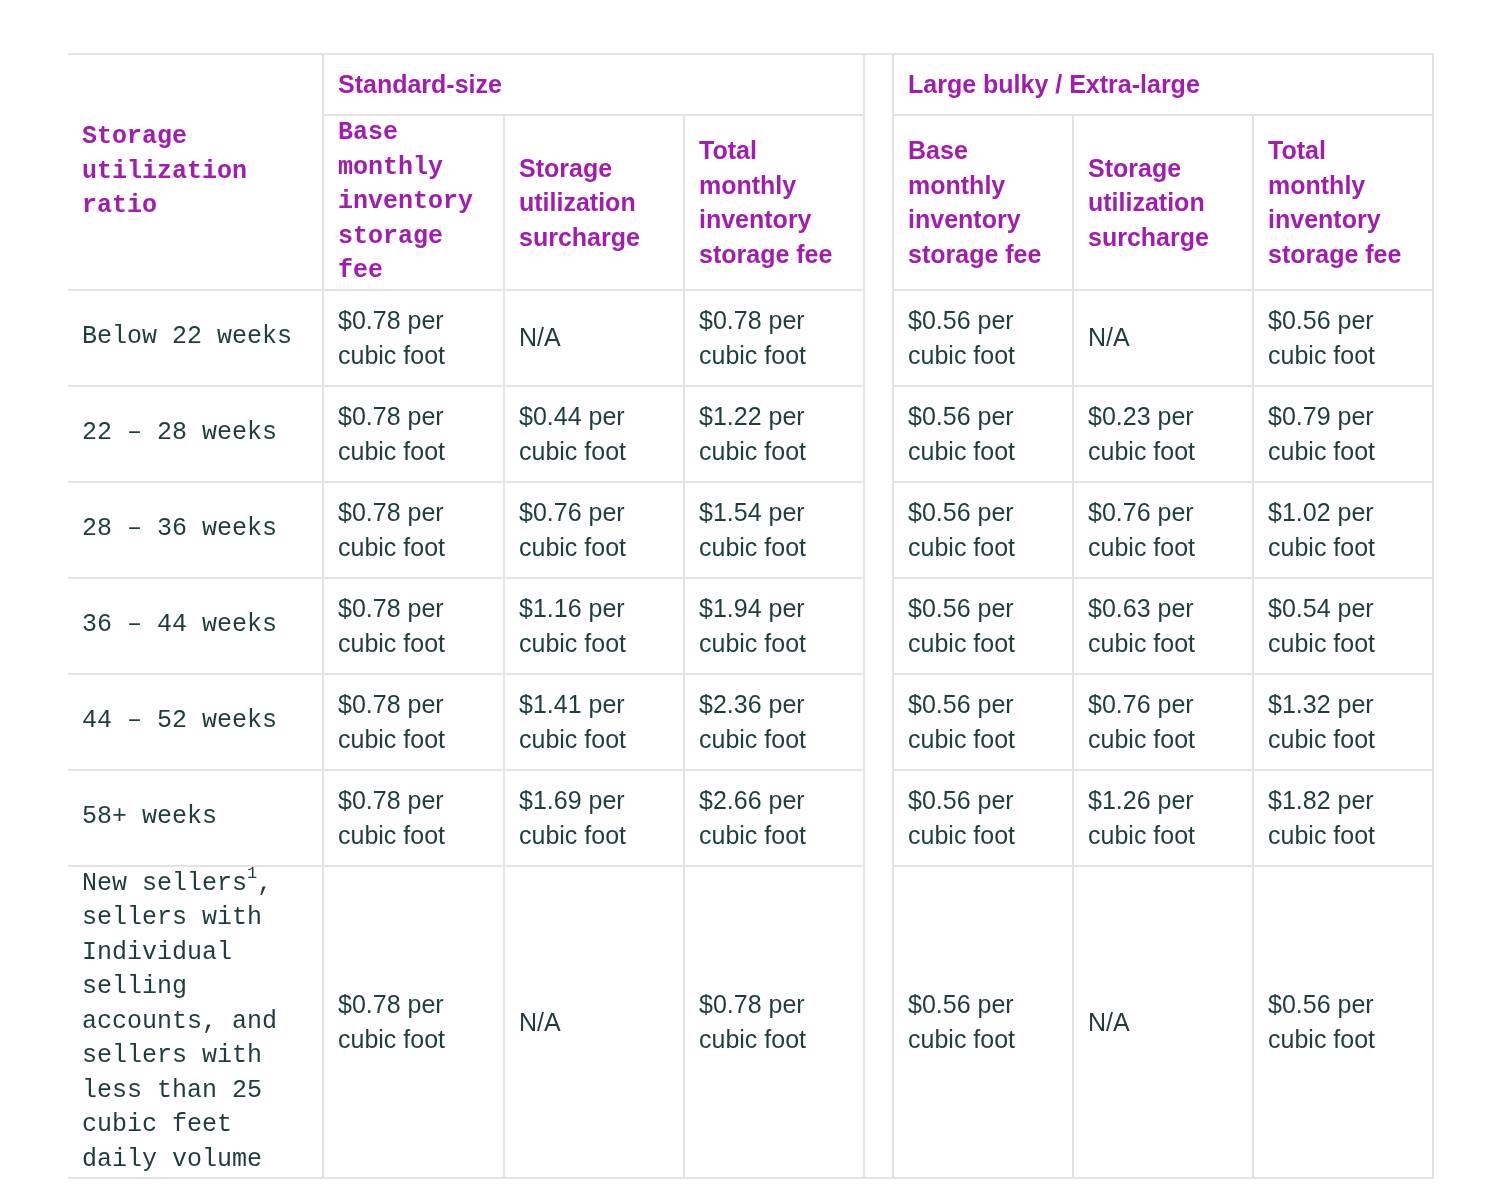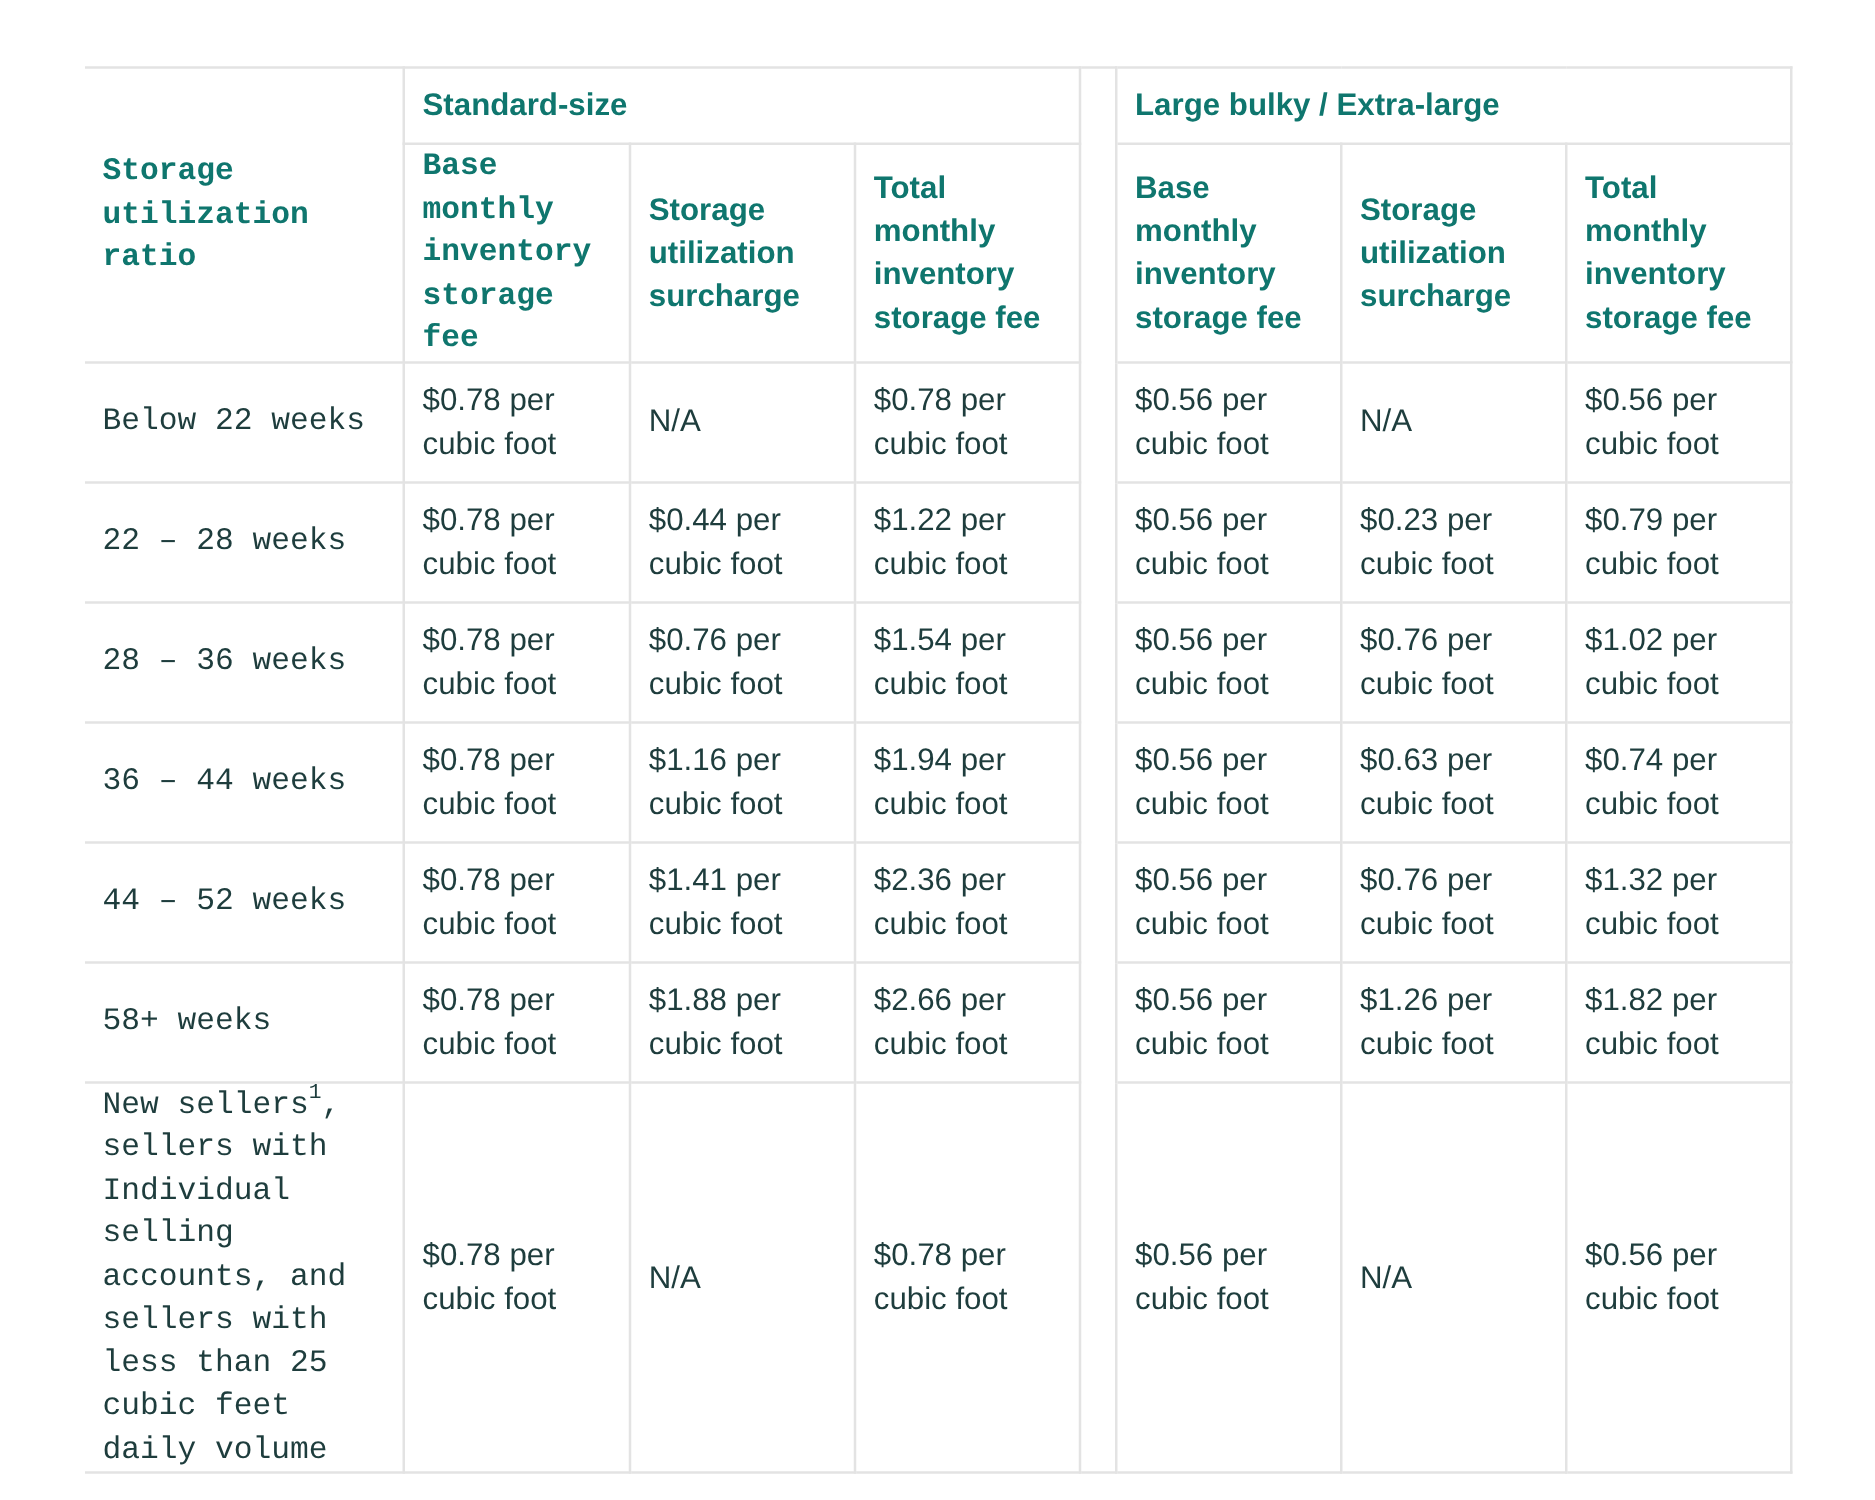--- a/index.html
+++ b/index.html
@@ -12,21 +12,21 @@
   }
   .fee-table td, .fee-table th {
     border: 2px solid #e3e3e3;
     padding: 0 14px;
     vertical-align: middle;
     text-align: left;
     font-size: 25px;
     line-height: 34.5px;
   }
   .fee-table th {
-    color: #0f766e; font-weight: bold;
+    color: #a21caf; font-weight: bold;
   }
   .fee-table td { color: #1e3d3d; font-weight: normal; }
   .fee-table tr > :first-child { border-left: none; font-family: Liberation Mono, monospace; }
   .gap { padding: 0 !important; background: #ffffff; }
   .gap-head { border-bottom: none !important; }
   .gap-body { border-top: none !important; border-bottom: none !important; }
   .gap-last { border-top: none !important; }
   .grp { height: 61px; }
   .colhead { height: 147px; }
   .row td { height: 94px; }
@@ -97,36 +97,36 @@
       <td>$1.02 per cubic foot</td>
     </tr>
     <tr class="row">
       <td>36 – 44 weeks</td>
       <td>$0.78 per cubic foot</td>
       <td>$1.16 per cubic foot</td>
       <td>$1.94 per cubic foot</td>
       <td class="gap gap-body"></td>
       <td>$0.56 per cubic foot</td>
       <td>$0.63 per cubic foot</td>
-      <td>$0.74 per cubic foot</td>
+      <td>$0.54 per cubic foot</td>
     </tr>
     <tr class="row">
       <td>44 – 52 weeks</td>
       <td>$0.78 per cubic foot</td>
       <td>$1.41 per cubic foot</td>
       <td>$2.36 per cubic foot</td>
       <td class="gap gap-body"></td>
       <td>$0.56 per cubic foot</td>
       <td>$0.76 per cubic foot</td>
       <td>$1.32 per cubic foot</td>
     </tr>
     <tr class="row">
       <td>58+ weeks</td>
       <td>$0.78 per cubic foot</td>
-      <td>$1.88 per cubic foot</td>
+      <td>$1.69 per cubic foot</td>
       <td>$2.66 per cubic foot</td>
       <td class="gap gap-body"></td>
       <td>$0.56 per cubic foot</td>
       <td>$1.26 per cubic foot</td>
       <td>$1.82 per cubic foot</td>
     </tr>
     <tr class="row-tall">
       <td><span>New sellers</span><sup>1</sup><span>, sellers with Individual selling accounts, and sellers with less than 25 cubic feet daily volume</span></td>
       <td>$0.78 per cubic foot</td>
       <td>N/A</td>

